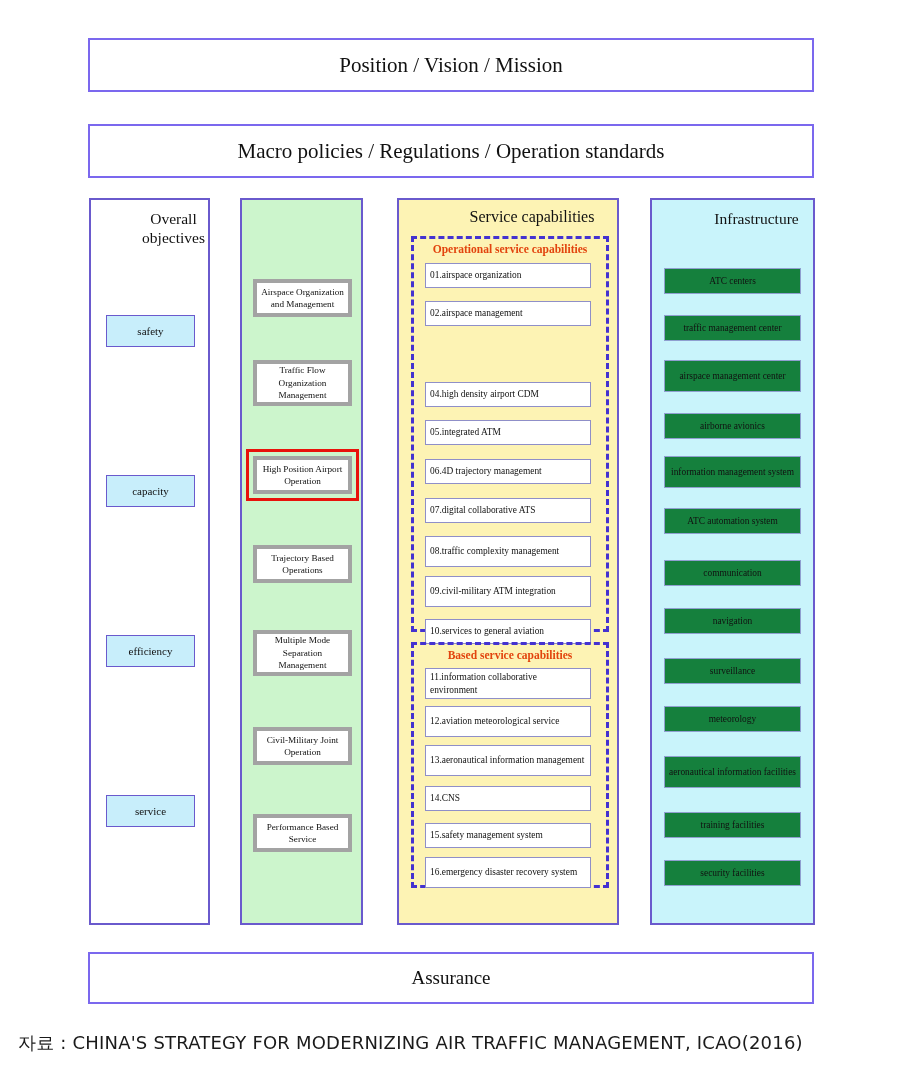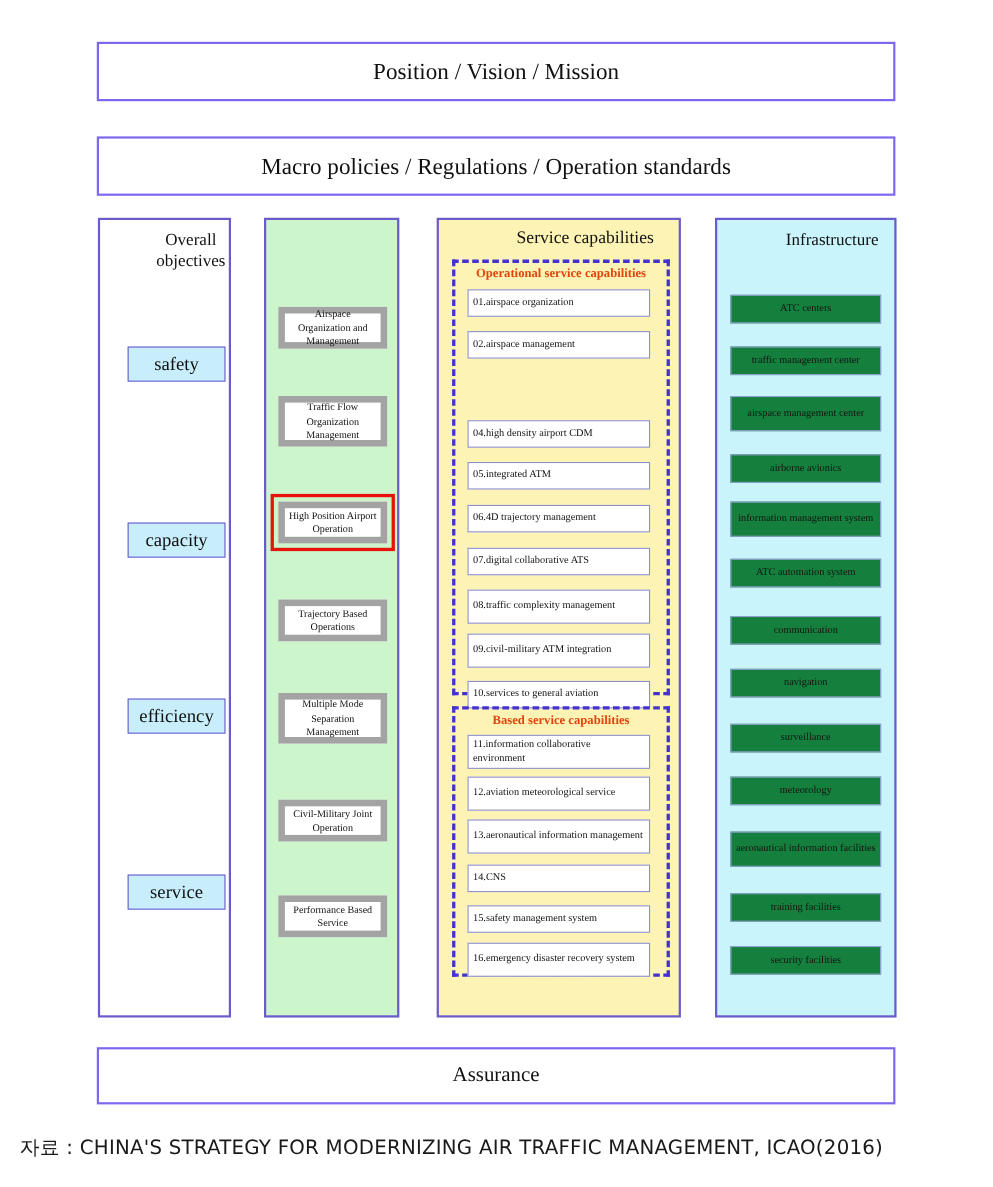--- a/index.html
+++ b/index.html
@@ -41,37 +41,37 @@
     line-height: 19px;
     color: #111;
     padding-top: 9px;
   }
   #col-service .col-title { font-size: 16px; padding-top: 7px; }
   #col-infra   .col-title { font-size: 15.5px; padding-top: 9px; }
 
   
   .chip {
     position: absolute;
-    left: 25px;
+    left: 15px;
     width: 89px;
     height: 32px;
     background: #c8eefb;
     border: 1px solid #6a5acd;
     display: flex; align-items: center; justify-content: center;
-    font-size: 17px;
+    font-size: 11px;
     color: #111;
   }
 
   
   .concept {
     position: absolute;
     left: 11px;
     width: 99px;
     background: #ffffff;
-    border: 6px solid #a3a3a3;
+    border: 4px solid #a3a3a3;
     display: flex; align-items: center; justify-content: center;
     text-align: center;
     font-size: 9.2px;
     line-height: 12.5px;
     color: #111;
     padding: 2px 3px;
   }
   .concept.highlight {
     outline: 3px solid #e8120b;
     outline-offset: 4px;

